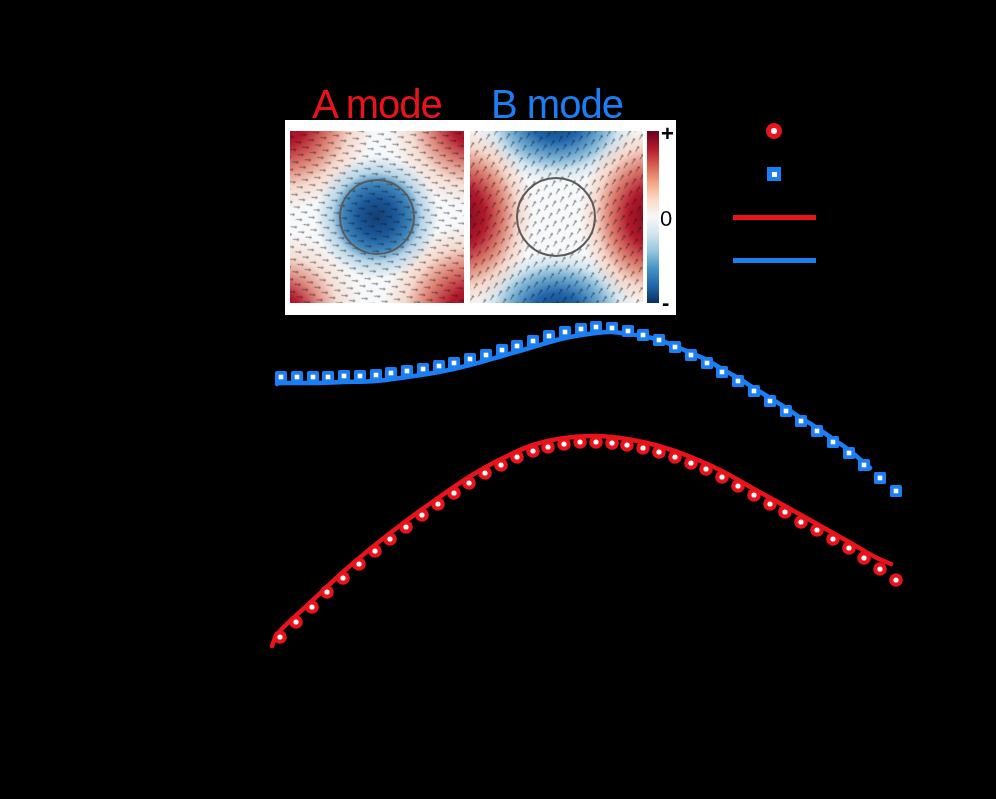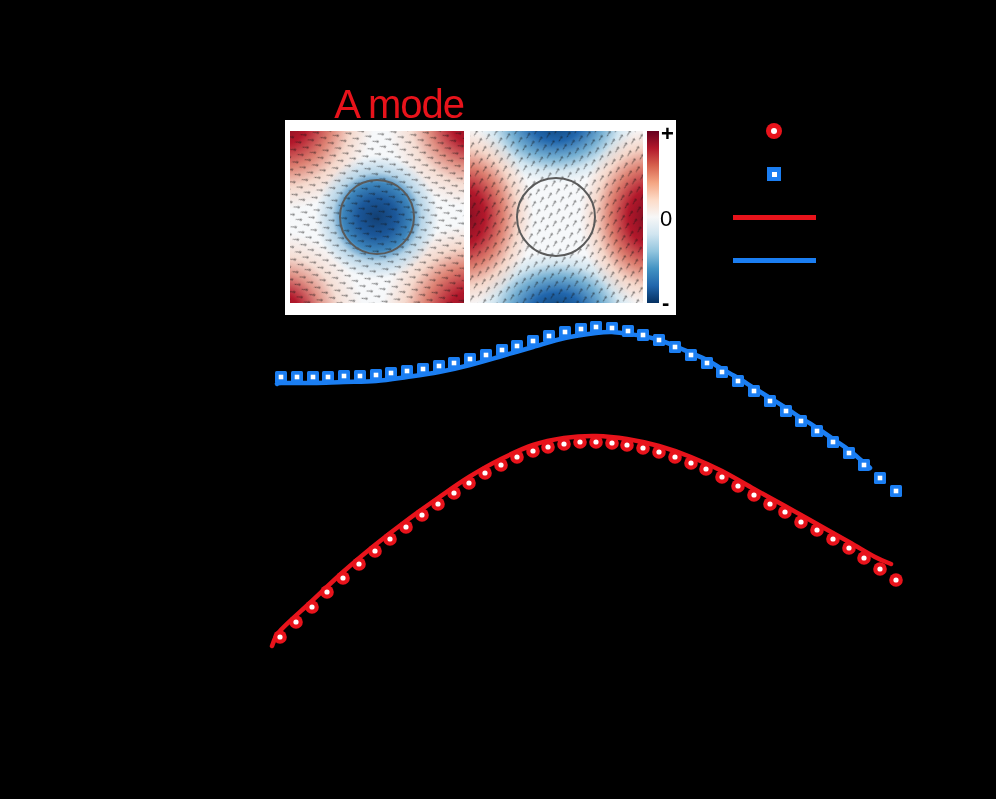--- a/index.html
+++ b/index.html
@@ -1,21 +1,21 @@
 <!DOCTYPE html>
 <html><head>
 <meta charset="utf-8">
 <style>
   html,body{margin:0;padding:0;background:#000;}
   #figure{position:relative;width:996px;height:799px;background:#000;overflow:hidden;
           font-family:"Liberation Sans", sans-serif;}
   #plot-svg{position:absolute;left:0;top:0;}
   
   #inset-panel{position:absolute;left:285px;top:120px;width:391px;height:195px;background:#fff;}
-  .mode-title{position:absolute;top:84px;width:174px;text-align:right;
+  .mode-title{position:absolute;top:84px;width:174px;text-align:center;
               font-size:40px;line-height:1;font-weight:400;letter-spacing:-1px;}
   #title-a{left:290px;}
   #title-b{left:470px;}
   .heatmap{position:absolute;top:11px;height:172px;background-color:#f6f8fa;}
   #heatmap-a{left:5px;width:174px;
     background-image:
       radial-gradient(circle 62px at 50% 50%, #123f73 0%, #1b5799 30%, #3f87bd 55%, rgba(160,200,225,.75) 72%, rgba(235,243,248,0) 100%),
       radial-gradient(circle 98px at -5% -8%, #7a0c20 0%, #b2182b 28%, rgba(214,96,77,.78) 52%, rgba(244,165,130,.38) 72%, rgba(255,255,255,0) 95%),
       radial-gradient(circle 92px at 106% -6%, #8a1025 0%, #b2182b 26%, rgba(214,96,77,.7) 50%, rgba(244,165,130,.32) 70%, rgba(255,255,255,0) 95%),
       radial-gradient(circle 88px at -6% 107%, #8a1025 0%, #b2182b 24%, rgba(214,96,77,.65) 48%, rgba(244,165,130,.3) 68%, rgba(255,255,255,0) 95%),
@@ -214,20 +214,21 @@
         <rect x="858" y="459" width="12" height="12" rx="1.5" fill="#1b7ef2"></rect>
         <rect x="861.7" y="462.7" width="4.6" height="4.6" fill="#fff"></rect>
         <rect x="874" y="472" width="12" height="12" rx="1.5" fill="#1b7ef2"></rect>
         <rect x="877.7" y="475.7" width="4.6" height="4.6" fill="#fff"></rect>
         <rect x="890" y="485" width="12" height="12" rx="1.5" fill="#1b7ef2"></rect>
         <rect x="893.7" y="488.7" width="4.6" height="4.6" fill="#fff"></rect>
       </g>
     </svg>
 
   <div class="mode-title" id="title-a" style="color: rgb(232, 19, 27);">A mode</div>
+  <div class="mode-title" id="title-b" style="color: rgb(27, 126, 242);">B mode</div>
 
   <div id="inset-panel">
     <div class="heatmap" id="heatmap-a">
       <svg class="quiver" width="174" height="172">
         <defs>
           <pattern id="qa" width="9" height="9" patternUnits="userSpaceOnUse" patternTransform="rotate(35)">
             <path d="M1.5,6 L6.5,3" stroke="#111" stroke-width="1" fill="none"></path>
             <path d="M6.5,3 L4.6,3.1 M6.5,3 L5.9,4.8" stroke="#111" stroke-width="0.9" fill="none"></path>
           </pattern>
         </defs>

